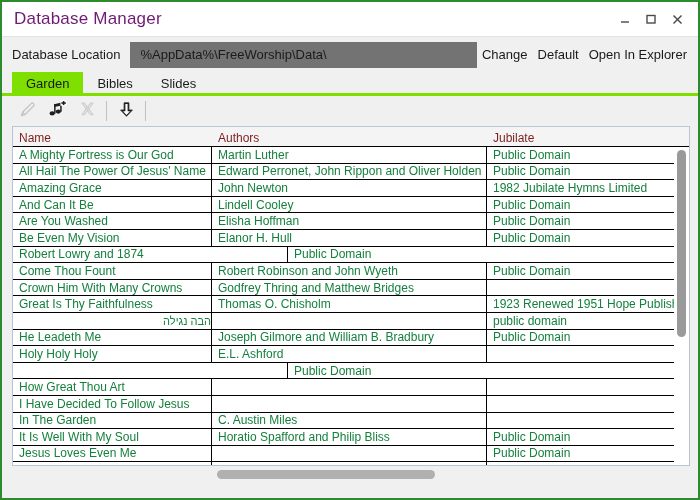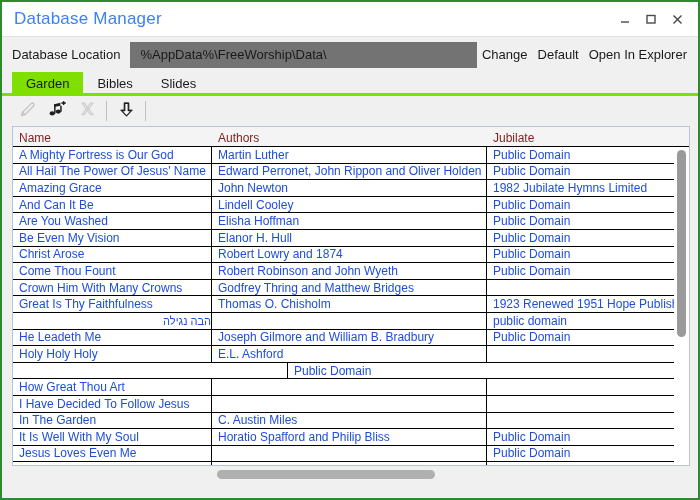--- a/index.html
+++ b/index.html
@@ -19,21 +19,21 @@
   
   #titlebar {
     height: 34px;
     background: #ffffff;
     display: flex; align-items: center;
     flex: 0 0 auto;
     padding-left: 12px;
   }
   #title-text {
     font-size: 17px;
-    color: #3b82f6;
+    color: #701a75;
     letter-spacing: 0.2px;
     white-space: nowrap;
   }
   #win-controls {
     margin-left: auto;
     display: flex; align-items: center;
     padding-right: 8px;
   }
   .win-btn {
     width: 26px; height: 24px;
@@ -160,21 +160,21 @@
     overflow: hidden;
     position: relative;
   }
   .grow {
     display: flex;
     height: 16.6px;
     border-bottom: 1px solid #000000;
   }
   .gcell {
     font-size: 12px;
-    color: #1d4ed8;
+    color: #15803d;
     padding: 0 0 0 6px;
     white-space: nowrap;
     overflow: hidden;
     display: flex; align-items: center;
     border-right: 1px solid #000000;
     cursor: default;
   }
   .gcell.last { border-right: none; }
   .gcell.rtl { direction: rtl; justify-content: flex-start; font-size: 11px; }
   
@@ -327,21 +327,20 @@
             <div class="gcell c-name">Are You Washed</div>
             <div class="gcell c-auth">Elisha Hoffman</div>
             <div class="gcell c-copy last">Public Domain</div>
           </div>
           <div class="grow">
             <div class="gcell c-name">Be Even My Vision</div>
             <div class="gcell c-auth">Elanor H. Hull</div>
             <div class="gcell c-copy last">Public Domain</div>
           </div>
           <div class="grow">
-            <div class="gcell c-name">Christ Arose</div>
             <div class="gcell c-auth">Robert Lowry and 1874</div>
             <div class="gcell c-copy last">Public Domain</div>
           </div>
           <div class="grow">
             <div class="gcell c-name">Come Thou Fount</div>
             <div class="gcell c-auth">Robert Robinson and John Wyeth</div>
             <div class="gcell c-copy last">Public Domain</div>
           </div>
           <div class="grow">
             <div class="gcell c-name">Crown Him With Many Crowns</div>

